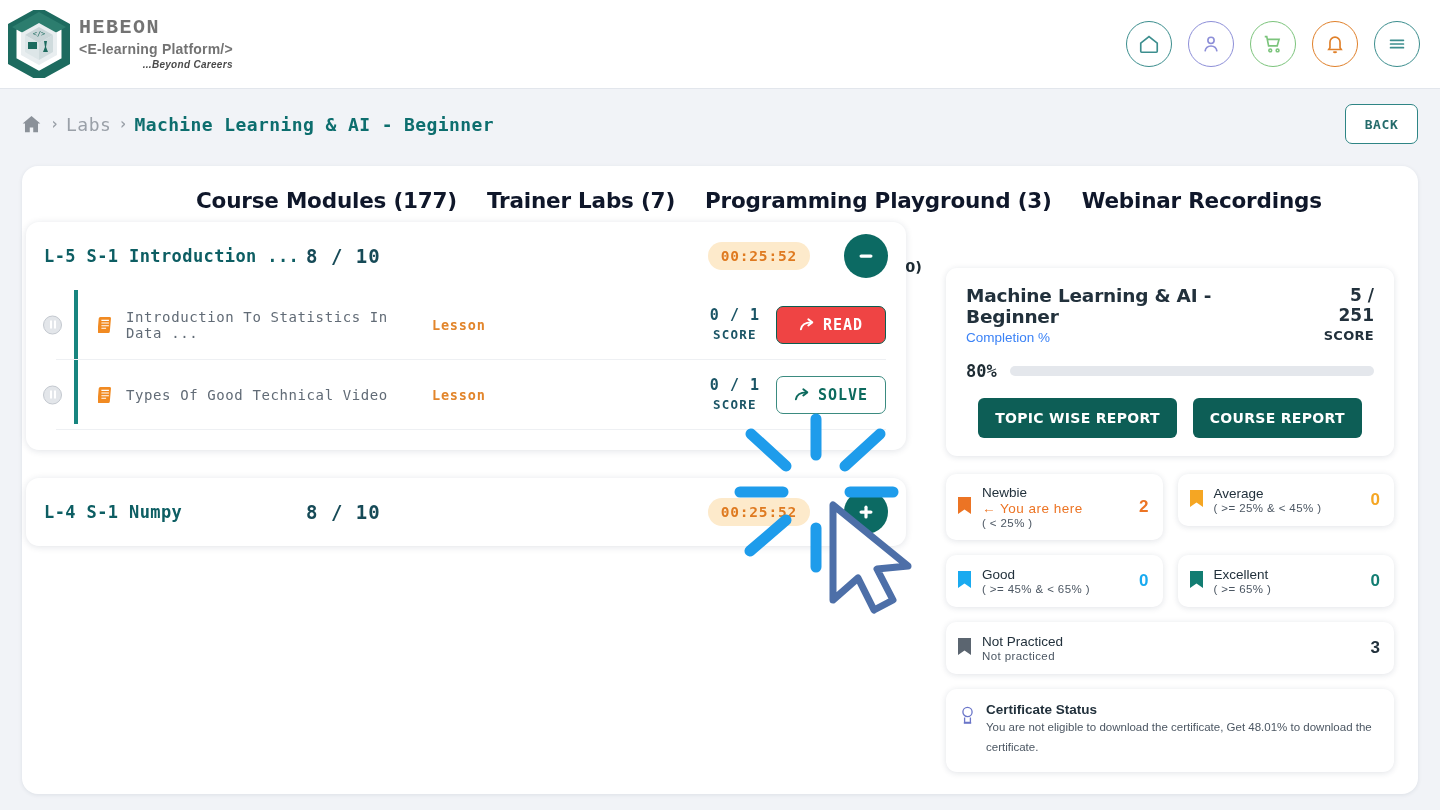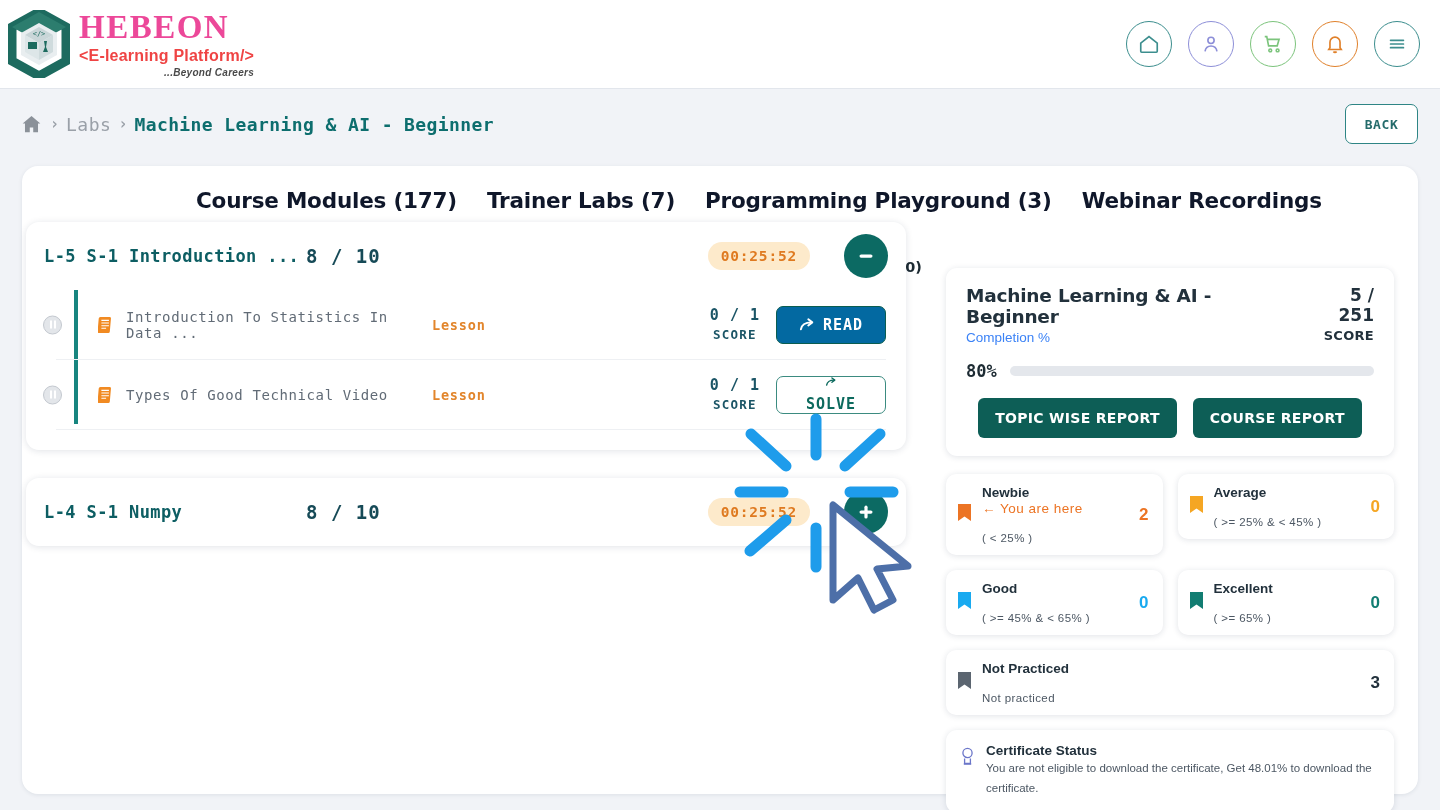--- a/index.html
+++ b/index.html
@@ -14,26 +14,26 @@
   
   .topbar {
     position: absolute; left: 0; top: 0; width: 1440px; height: 89px;
     background: #ffffff; border-bottom: 1px solid #e2e6ec;
     display: flex; align-items: center; justify-content: space-between;
   }
   .brand { display: flex; align-items: center; gap: 9px; padding-left: 8px; }
   .logo-mark { width: 62px; height: 68px; flex: none; }
   .brand-text { display: flex; flex-direction: column; justify-content: center; }
   .brand-name {
-    font-family: Liberation Serif, serif;
-    font-size: 33px; font-weight: 700; letter-spacing: 1.5px;
-    color: #ec4899; line-height: 1;
+    font-family: Liberation Mono, monospace;
+    font-size: 20px; font-weight: 700; letter-spacing: 1.5px;
+    color: #737373; line-height: 1;
   }
   .brand-sub {
-    font-size: 16px; font-weight: 600; color: #ef4444;
+    font-size: 14px; font-weight: 600; color: #737373;
     letter-spacing: .2px; margin-top: 3px;
   }
   .brand-tag {
     font-size: 10px; font-style: italic; font-weight: 700; color: #4a4a4a;
     text-align: right; margin-top: 2px; letter-spacing: .3px;
   }
   .top-icons { display: flex; align-items: center; gap: 16px; padding-right: 20px; }
   .icon-btn {
     width: 46px; height: 46px; border-radius: 50%;
     border: 1.6px solid #3c8e8e; background: #fff;
@@ -161,22 +161,22 @@
     font-size: 15px; font-weight: 700; color: #1b5566; text-align: center;
     line-height: 1.45; margin-right: 16px; letter-spacing: 1px;
   }
   .lesson-score small { font-size: 12.5px; display: block; letter-spacing: 1.2px; }
   .act-btn {
     min-width: 110px; height: 38px; border-radius: 7px;
     display: flex; align-items: center; justify-content: center; gap: 8px;
     font-family: "DejaVu Sans Mono", monospace;
     font-size: 15px; font-weight: 700; letter-spacing: 1px; cursor: pointer;
   }
-  .act-btn.filled { background: #0369a1; color: #fff; border: 1.5px solid #0b5d50; }
-  .act-btn.outline { background: #fff; color: #0d6a5e; border: 1.5px solid #3b8b80; flex-direction: column; }
+  .act-btn.filled { background: #ef4444; color: #fff; border: 1.5px solid #0b5d50; }
+  .act-btn.outline { background: #fff; color: #0d6a5e; border: 1.5px solid #3b8b80; }
 
   
   .side { position: absolute; left: 946px; top: 268px; width: 448px; }
   .panel {
     background: #fff; border-radius: 11px;
     box-shadow: 0 1px 6px rgba(20,40,70,.13);
   }
   .summary { padding: 17px 20px 18px 20px; margin-bottom: 18px; }
   .summary-top { display: flex; justify-content: space-between; align-items: flex-start; }
   .sum-title {
@@ -204,23 +204,23 @@
     padding: 12px 17px; cursor: pointer;
   }
   .grid2 { display: flex; gap: 15px; margin-bottom: 15px; }
   .stat {
     flex: 1; background: #fff; border-radius: 10px;
     box-shadow: 0 1px 6px rgba(20,40,70,.13);
     display: flex; align-items: center; gap: 11px;
     padding: 11px 14px 11px 12px; min-height: 52px;
   }
   .stat-body { flex: 1; }
-  .stat-name { font-size: 13.5px; font-weight: 700; color: #22313c; }
+  .stat-name { font-size: 13.5px; font-weight: 400; color: #22313c; }
   .stat-here { font-size: 13.5px; color: #ec7424; letter-spacing: .5px; margin-top: 1px; }
-  .stat-range { font-size: 11.5px; color: #4c5763; margin-top: 16px; letter-spacing: .4px; }
+  .stat-range { font-size: 11.5px; color: #4c5763; margin-top: 1px; letter-spacing: .4px; }
   .stat-val { font-size: 17px; font-weight: 700; }
   .cert { padding: 13px 16px 15px 14px; display: flex; gap: 11px; align-items: flex-start; }
   .cert-title { font-size: 13.5px; font-weight: 700; color: #22313c; }
   .cert-text { font-size: 11.5px; color: #4c5763; line-height: 1.7; margin-top: 1px; }
 
   
   .anno { position: absolute; left: 0; top: 0; width: 1440px; height: 810px;
           pointer-events: none; }
 </style>
 </head>

